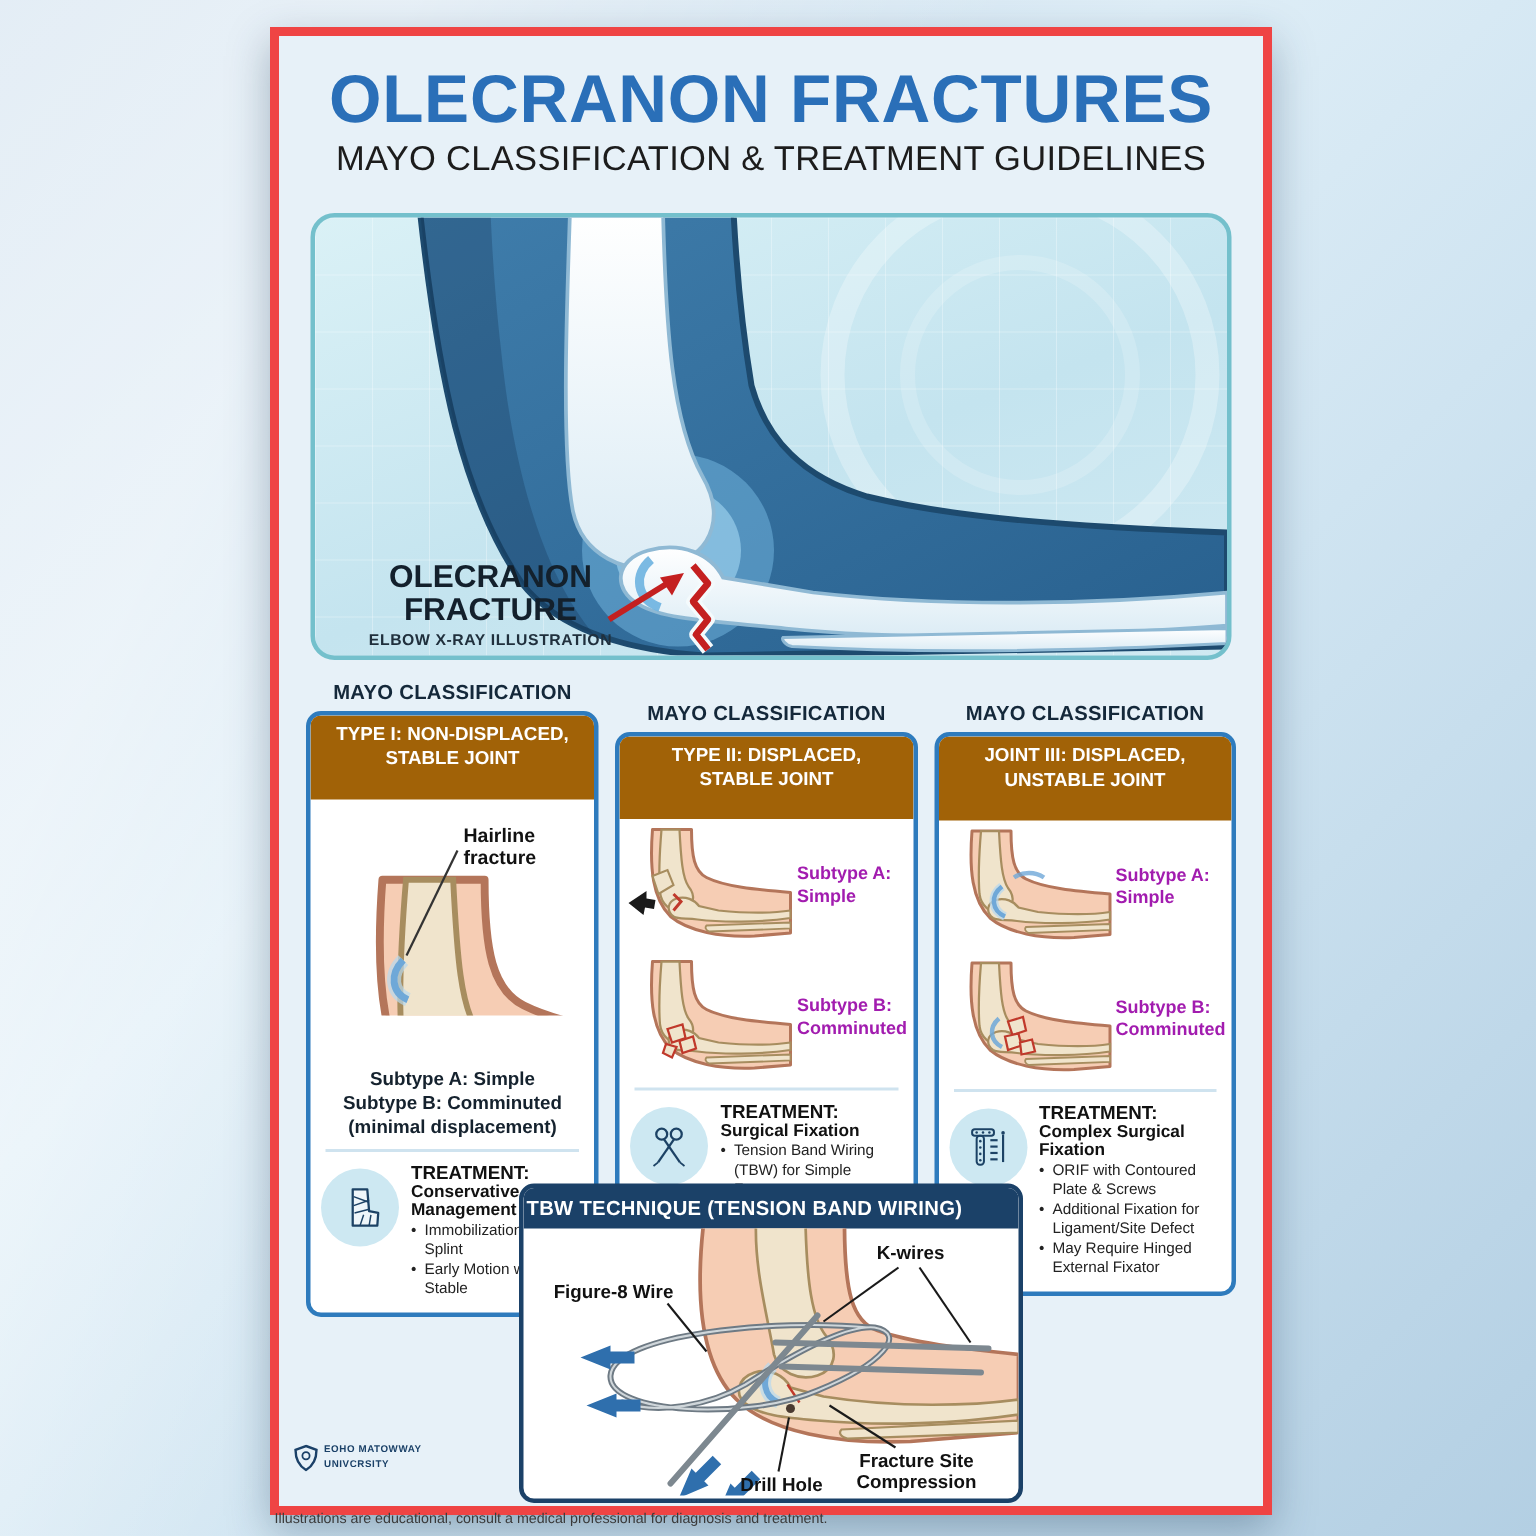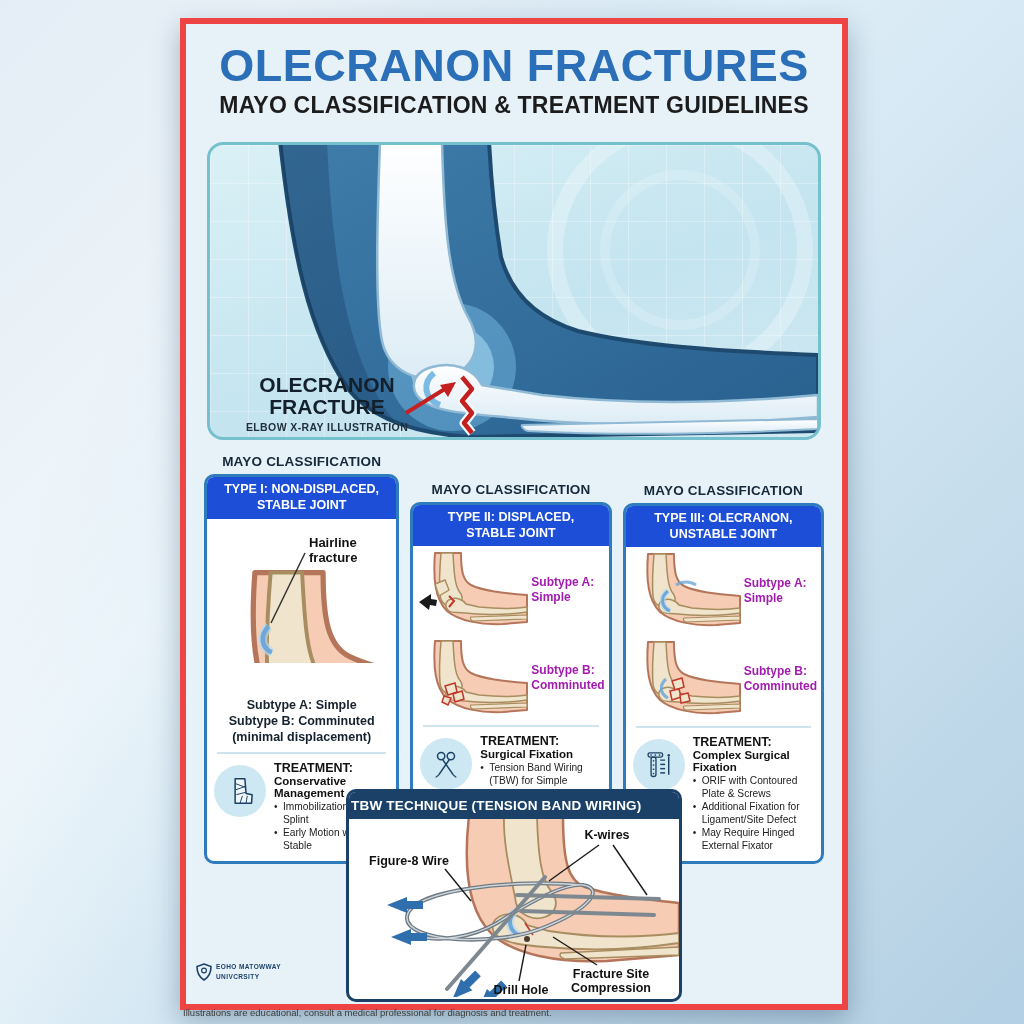--- a/index.html
+++ b/index.html
@@ -11,44 +11,44 @@
       linear-gradient(135deg,#c3d8ea 0%,#dfeef7 38%,#cfe4f1 60%,#b3cfe3 100%);
   }
   .poster{
     position:absolute;left:180px;top:18px;width:656px;height:980px;
     background:#e7f1f8;border:6px solid #ef4444;
     box-shadow:0 10px 26px rgba(35,65,95,.35);
   }
   .title{position:absolute;top:16px;left:0;right:0;text-align:center;
     font-size:45px;font-weight:800;color:#2a6fb8;letter-spacing:.5px;}
   .subtitle{position:absolute;top:68px;left:0;right:0;text-align:center;
-    font-size:23px;font-weight:700;color:#1c1c1c;letter-spacing:.2px;}
+    font-size:23px;font-weight:400;color:#1c1c1c;letter-spacing:.2px;}
   
   .xray-panel{
     position:absolute;left:21px;top:118px;width:614px;height:298px;
     border:3px solid #74c0cc;border-radius:16px;overflow:hidden;box-sizing:border-box;
     background:
       linear-gradient(rgba(255,255,255,.30) 1px, transparent 1px) 0 0/38px 38px,
       linear-gradient(90deg, rgba(255,255,255,.30) 1px, transparent 1px) 0 0/38px 38px,
       linear-gradient(160deg,#daf1f6 0%,#c4e4ef 55%,#cfe9f2 100%);
     padding-left: 11px;
   }
   .xray-svg{position:absolute;left:0;top:0;}
   .xray-label{position:absolute;left:14px;bottom:4px;width:206px;text-align:center;color:#13202c;}
   .xray-label .l1,.xray-label .l2{font-size:21px;font-weight:800;line-height:1.08;}
   .xray-label .cap{font-size:10.5px;font-weight:700;letter-spacing:.4px;margin-top:2px;color:#20303d;}
   
-  .cards{position:absolute;left:18px;top:430px;width:620px;display:flex;gap:11px;align-items:flex-end;}
+  .cards{position:absolute;left:18px;top:430px;width:620px;display:flex;gap:11px;align-items:center;}
   .col{flex:1;display:flex;flex-direction:column;}
   .col-heading{text-align:center;font-size:13.5px;font-weight:800;color:#14283a;
     letter-spacing:.2px;margin-bottom:5px;}
   .card{flex:1;background:#fff;border:3px solid #2e7bbd;border-radius:10px;
     display:flex;flex-direction:column;overflow:hidden;min-height:296px;}
-  .type-bar{background:#1d4ed8;color:#fff;font-weight:700;font-size:12.5px;
-    line-height:1.3;text-align:center;padding:4px 2px 5px;}
+  .type-bar{background:#a16207;color:#fff;font-weight:700;font-size:12.5px;
+    line-height:1.3;text-align:center;padding:4px 2px 19px;}
   .illus-single{height:148px;position:relative;display:flex;align-items:center;justify-content:center;}
   .illus-row{display:flex;align-items:center;padding:2px 4px;height:84px;}
   .illus-row svg{flex-shrink:0;}
   .sub-label{font-size:12px;font-weight:800;color:#a21caf;line-height:1.25;padding-left:2px;}
   .subtype-block{text-align:center;font-size:12.5px;font-weight:800;color:#15222e;
     line-height:1.3;padding:2px 2px 4px;margin-top:28px;}
   .divider{height:2px;background:#cfe3ef;margin:3px 10px 4px;}
   .treat{display:flex;gap:8px;padding:3px 7px 9px;}
   .treat-icon{width:52px;height:52px;border-radius:50%;background:#cde8f2;
     flex-shrink:0;display:flex;align-items:center;justify-content:center;margin-top:4px;}
@@ -236,21 +236,21 @@
             </ul>
           </div>
         </div>
       </div>
     </div>
 
     <div class="col">
       <div class="col-heading">MAYO CLASSIFICATION</div>
       <div class="card">
         <div class="type-bar">
-          <div>TYPE III: OLECRANON,</div>
+          <div>JOINT III: DISPLACED,</div>
           <div>UNSTABLE JOINT</div>
         </div>
         <div class="illus-row">
           <svg width="112" height="80" viewBox="0 0 112 80">
             <g transform="translate(2,1)">
                 <use href="#elbow-base" width="110" height="78"></use>
               </g>
             <path d="M38,40 C30,46 31,56 40,60" fill="none" stroke="#b8d8ee" stroke-width="6" opacity=".75"></path>
             <path d="M38,40 C30,46 31,56 40,60" fill="none" stroke="#6fa8d8" stroke-width="3"></path>
             <path d="M46,34 C52,30 60,30 66,34" fill="none" stroke="#6fa8d8" stroke-width="3" opacity=".8"></path>

